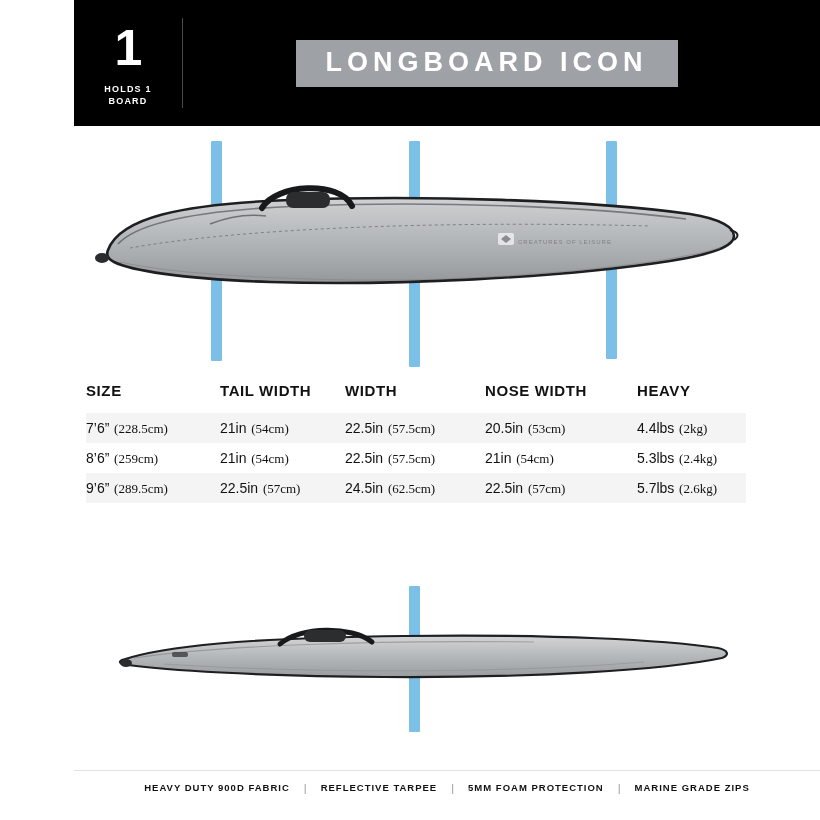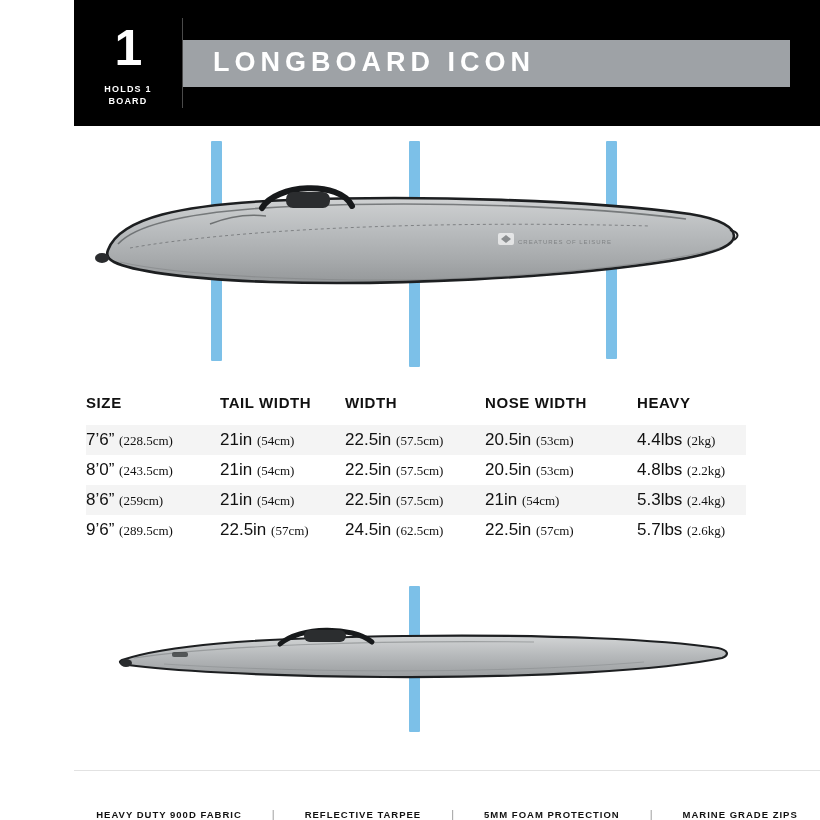--- a/index.html
+++ b/index.html
@@ -52,20 +52,21 @@
   }
   .header-divider {
     width: 1px;
     background: #4a4a4a;
     margin: 18px 0 18px 0;
   }
   .header-right {
     flex: 1;
     display: flex;
     flex-direction: column;
+    align-items: center;
     justify-content: center;
     padding-right: 30px;
   }
   .title-bar {
     background: #9ea2a6;
     padding: 7px 30px 9px 30px;
     display: inline-block;
   }
   .title-bar span {
     font-size: 27px;
@@ -97,21 +98,21 @@
     left: 90px;
     top: 178px;
     width: 650px;
     height: 130px;
   }
 
   
   .table-wrap {
     position: absolute;
     left: 86px;
-    top: 394px;
+    top: 382px;
     width: 660px;
   }
   table.spec {
     border-collapse: collapse;
     width: 100%;
     table-layout: fixed;
   }
   table.spec th {
     text-align: left;
     font-size: 15px;
@@ -127,21 +128,21 @@
     font-size: 17px;
     color: #111;
   }
   table.spec tbody tr:nth-child(odd) {
     background: #f4f4f4;
   }
   table.spec tbody tr:nth-child(even) {
     background: #ffffff;
   }
   .big {
-    font-size: 17px;
+    font-size: 14px;
   }
   .small {
     font-size: 13px;
     font-family: Liberation Serif, serif;
   }
   .col-size { width: 134px; }
   .col-tail { width: 125px; }
   .col-width { width: 140px; }
   .col-nose { width: 152px; }
   .col-weight { width: 109px; }
@@ -156,23 +157,23 @@
   }
 
   
   .footer {
     position: absolute;
     left: 74px;
     top: 782px;
     width: 746px;
     height: 38px;
     display: flex;
-    align-items: flex-end;
+    align-items: flex-start;
     justify-content: center;
-    gap: 16px;
+    gap: 0;
   }
   .footer-item {
     font-size: 9.5px;
     font-weight: bold;
     letter-spacing: 1px;
     color: #111;
     white-space: nowrap;
   }
   .footer-sep {
     color: #999;
@@ -275,27 +276,20 @@
     </thead>
     <tbody>
       <tr>
         <td><span class="big">7’6”</span> <span class="small">(228.5cm)</span></td>
         <td><span class="big">21in</span> <span class="small">(54cm)</span></td>
         <td><span class="big">22.5in</span> <span class="small">(57.5cm)</span></td>
         <td><span class="big">20.5in</span> <span class="small">(53cm)</span></td>
         <td><span class="big">4.4lbs</span> <span class="small">(2kg)</span></td>
       </tr>
       <tr>
-        <td><span class="big">8’0”</span> <span class="small">(243.5cm)</span></td>
-        <td><span class="big">21in</span> <span class="small">(54cm)</span></td>
-        <td><span class="big">22.5in</span> <span class="small">(57.5cm)</span></td>
-        <td><span class="big">20.5in</span> <span class="small">(53cm)</span></td>
-        <td><span class="big">4.8lbs</span> <span class="small">(2.2kg)</span></td>
-      </tr>
-      <tr>
         <td><span class="big">8’6”</span> <span class="small">(259cm)</span></td>
         <td><span class="big">21in</span> <span class="small">(54cm)</span></td>
         <td><span class="big">22.5in</span> <span class="small">(57.5cm)</span></td>
         <td><span class="big">21in</span> <span class="small">(54cm)</span></td>
         <td><span class="big">5.3lbs</span> <span class="small">(2.4kg)</span></td>
       </tr>
       <tr>
         <td><span class="big">9’6”</span> <span class="small">(289.5cm)</span></td>
         <td><span class="big">22.5in</span> <span class="small">(57cm)</span></td>
         <td><span class="big">24.5in</span> <span class="small">(62.5cm)</span></td>

